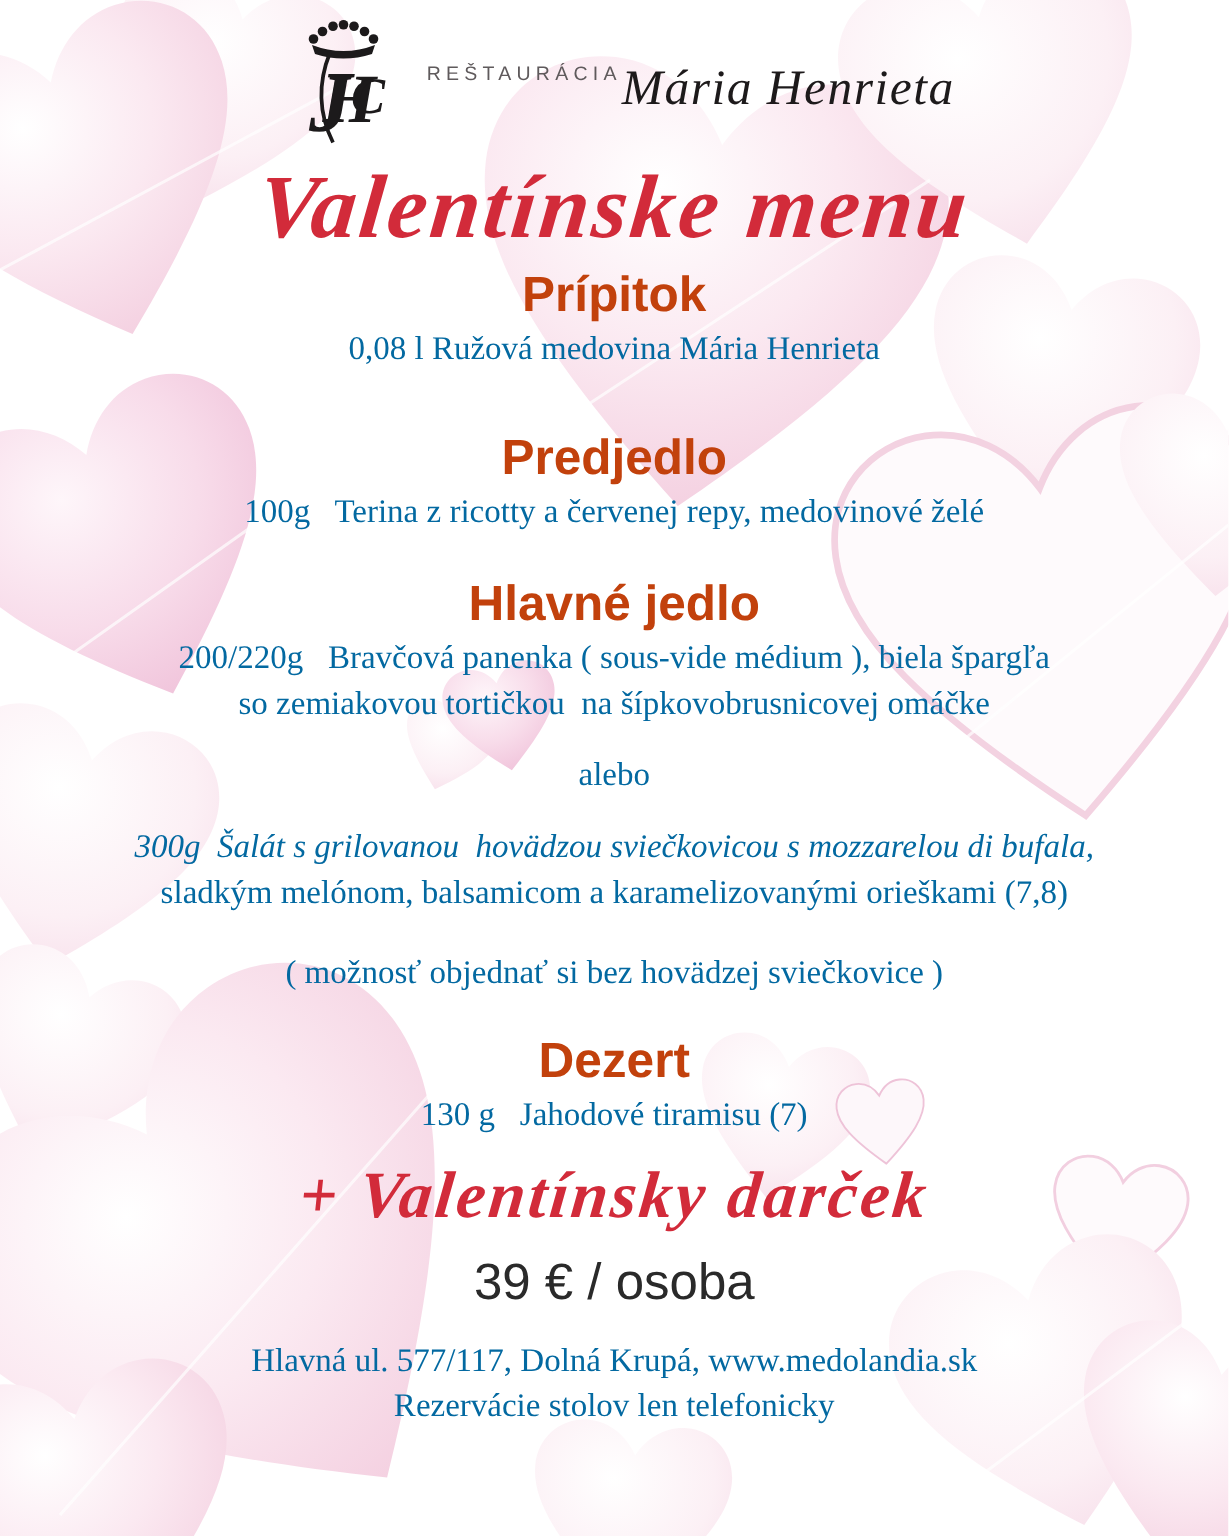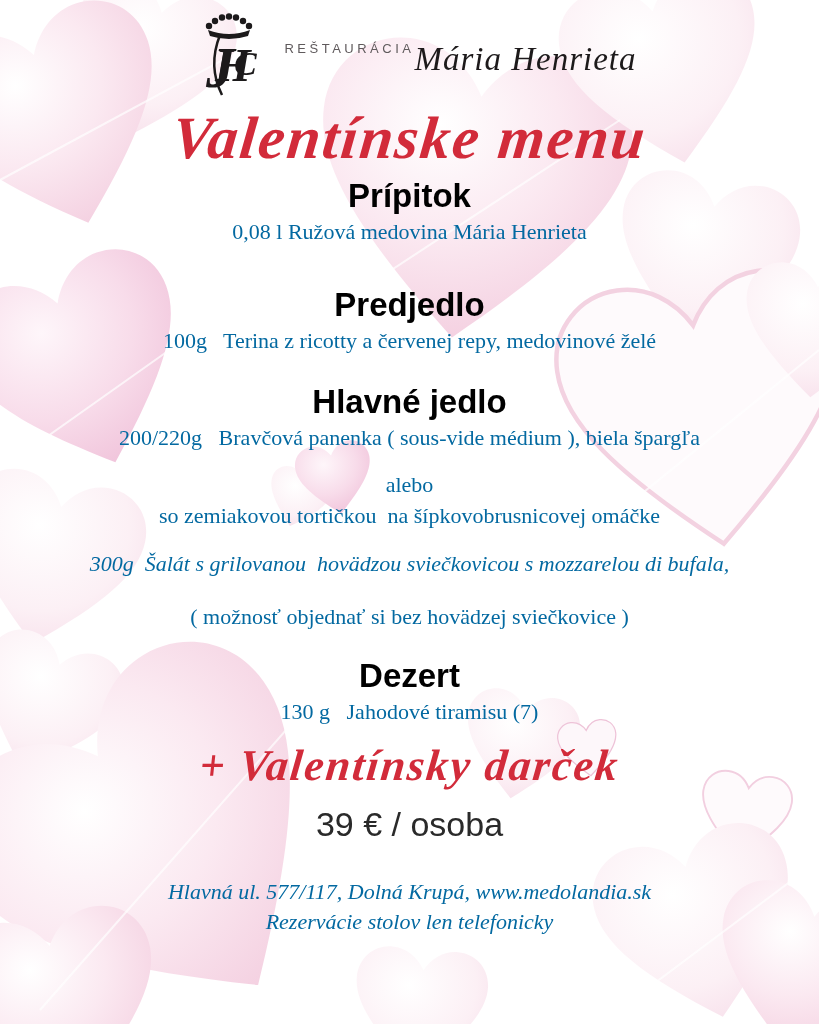--- a/index.html
+++ b/index.html
@@ -17,34 +17,34 @@
   .logo-name{font-family:"Liberation Serif", serif;font-style:italic;font-size:33px;
              color:#1d1a1b;line-height:36px;letter-spacing:1px;text-align:center;}
 
   
   .script{font-family:"Liberation Serif", serif;font-style:italic;font-weight:700;
           color:#d22b3a;transform:skewX(-6deg);letter-spacing:2px;}
   .menu-title{font-size:60px;line-height:68px;margin-top:2px;}
   .gift-line{font-size:44px;line-height:54px;margin-top:12px;}
 
   .heading{font-family:"Liberation Sans", sans-serif;font-weight:700;font-size:33px;
-           line-height:40px;color:#000000;}
+           line-height:40px;color:#c2410c;}
   .line{font-size:22px;line-height:31px;white-space:pre-wrap;color:#0369a1;}
 
   .sec-pripitok .heading{margin-top:4px;}
   .sec-predjedlo .heading{margin-top:38px;}
   .sec-hlavne .heading{margin-top:26px;}
   .sec-dezert .heading{margin-top:24px;}
   .gap-alebo{margin-top:16px;}
   .gap-300{margin-top:17px;font-style:italic;}
   .gap-moznost{margin-top:22px;}
 
   .price{font-family:"Liberation Sans", sans-serif;font-weight:400;font-size:34px;
          line-height:50px;color:#2a2a2a;margin-top:6px;}
-  .footer{margin-top:28px;font-style:italic;}
+  .footer{margin-top:12px;}
   .footer .line{line-height:30px;}
 </style>
 </head>
 <body>
 
 <div class="page">
 
   <svg class="bg" width="819" height="1024" viewBox="0 0 819 1024" aria-hidden="true">
     <defs>
       <path id="hrt" d="M50 91 C18 63 3 44 3 26.5 C3 12 14 2.5 26.5 2.5
@@ -141,23 +141,24 @@
     </div>
 
     <div class="sec-predjedlo">
       <div class="heading">Predjedlo</div>
       <div class="line">100g   Terina z ricotty a červenej repy, medovinové želé</div>
     </div>
 
     <div class="sec-hlavne">
       <div class="heading">Hlavné jedlo</div>
       <div class="line">200/220g   Bravčová panenka ( sous-vide médium ), biela špargľa</div>
+      <div class="line">so zemiakovou tortičkou  na šípkovobrusnicovej omáčke</div>
       <div class="line gap-alebo">alebo</div>
-      <div class="line">so zemiakovou tortičkou  na šípkovobrusnicovej omáčke</div>
       <div class="line gap-300">300g  Šalát s grilovanou  hovädzou sviečkovicou s mozzarelou di bufala,</div>
+      <div class="line">sladkým melónom, balsamicom a karamelizovanými orieškami (7,8)</div>
       <div class="line gap-moznost">( možnosť objednať si bez hovädzej sviečkovice )</div>
     </div>
 
     <div class="sec-dezert">
       <div class="heading">Dezert</div>
       <div class="line">130 g   Jahodové tiramisu (7)</div>
     </div>
 
     <div class="script gift-line">+ Valentínsky darček</div>
     <div class="price">39 € / osoba</div>

